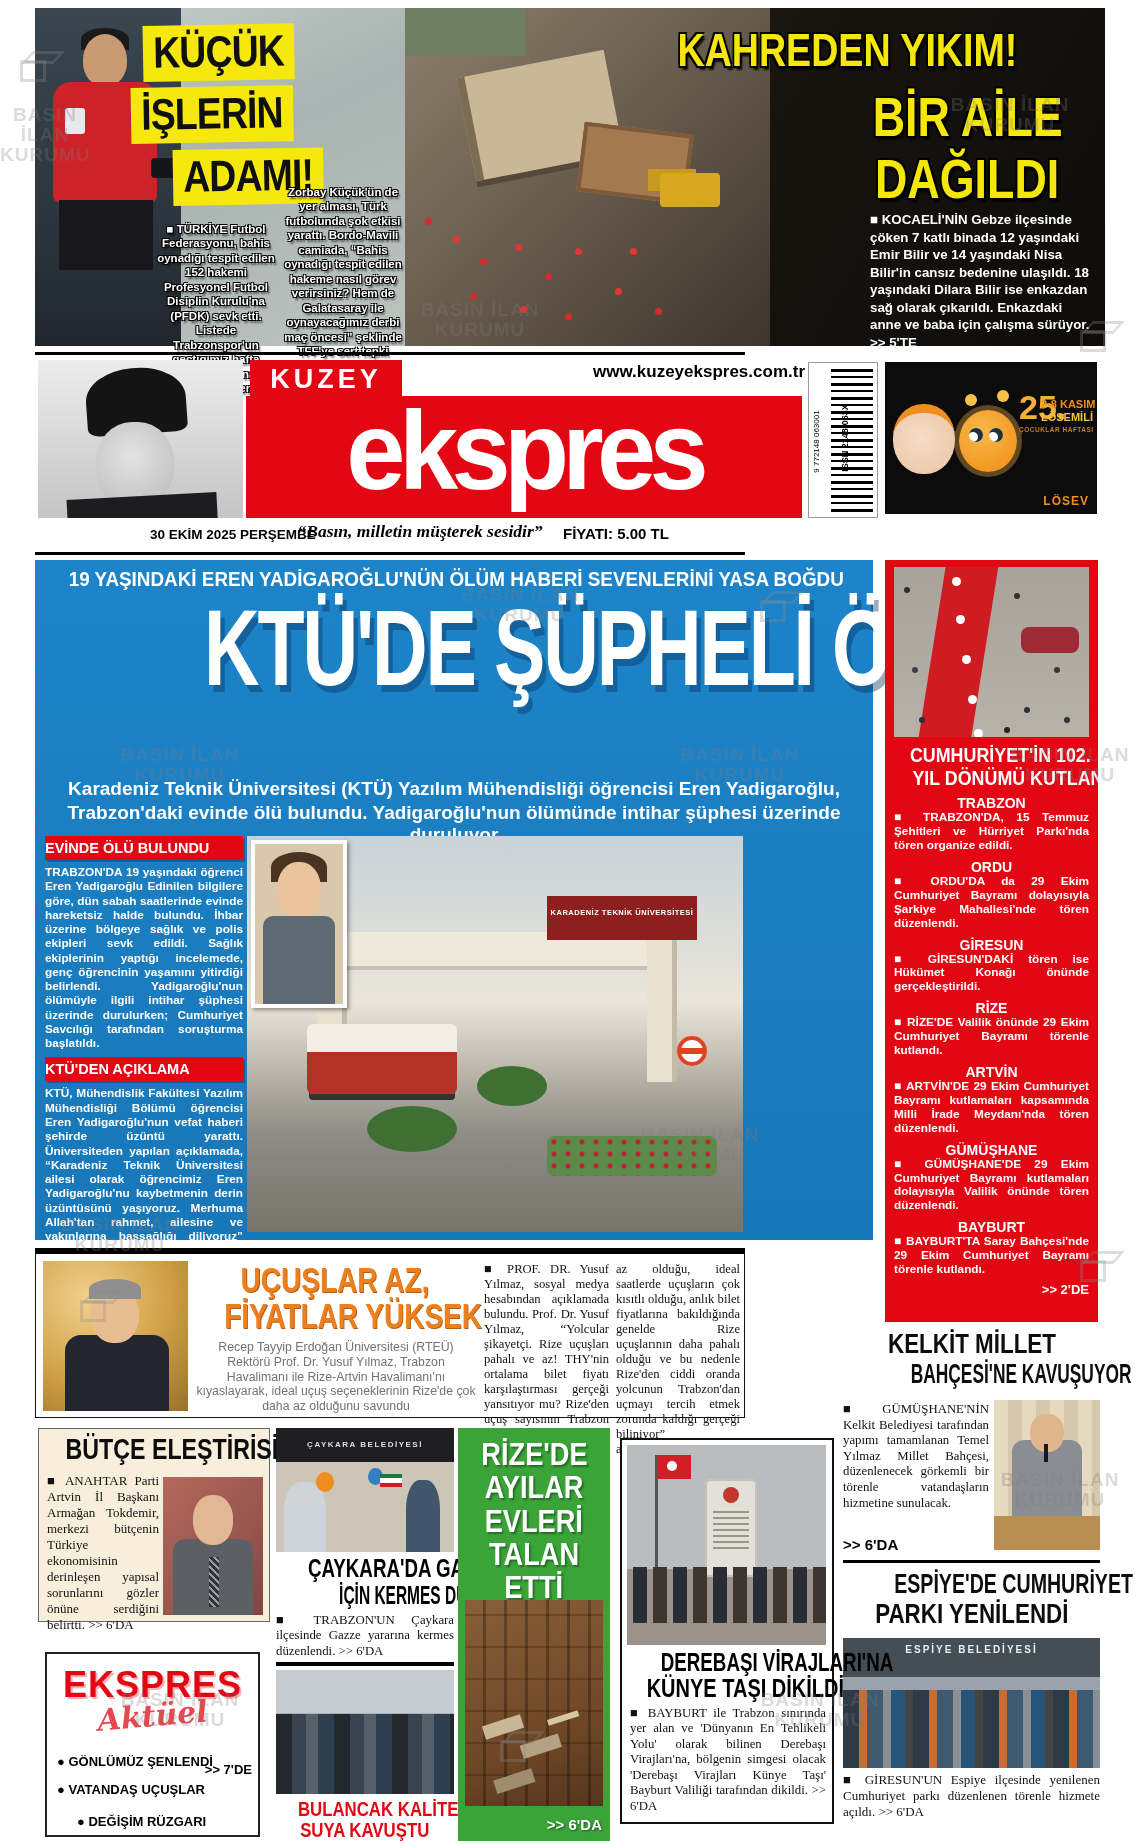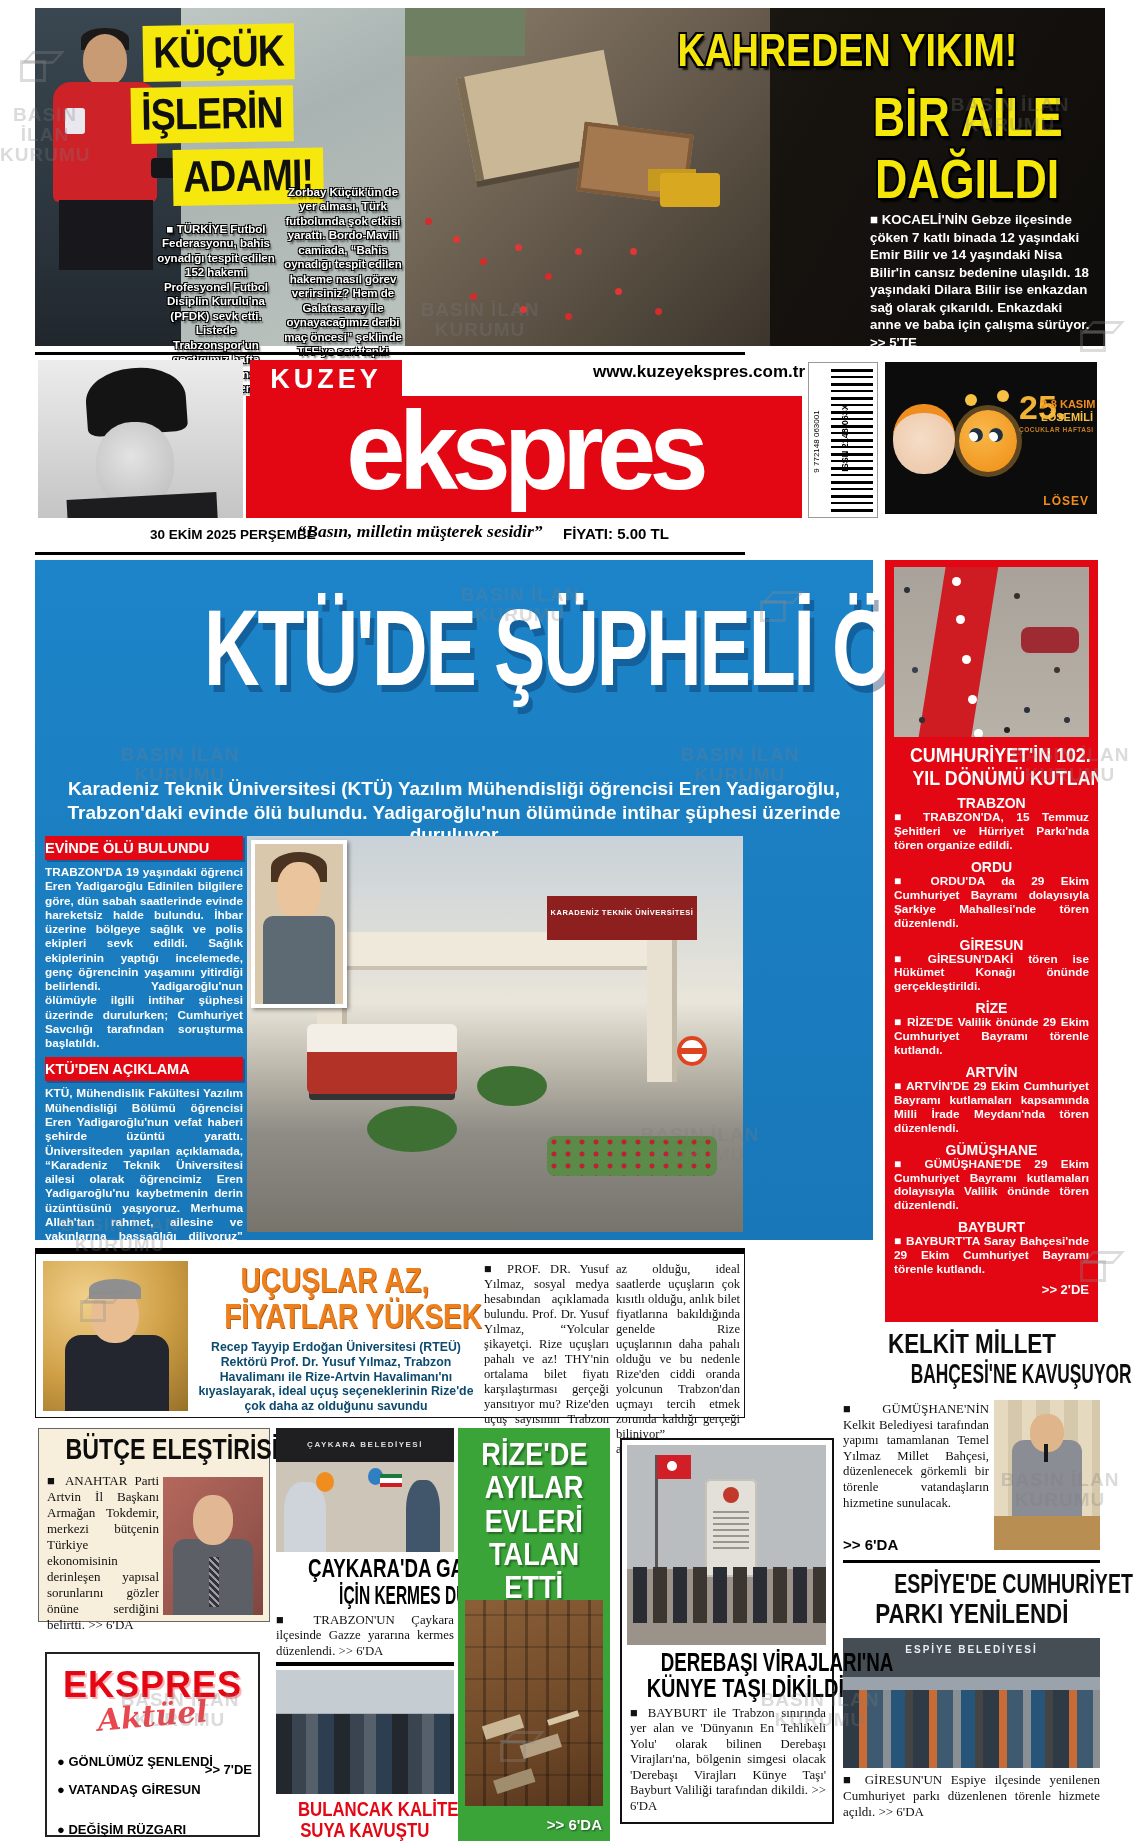--- a/index.html
+++ b/index.html
@@ -117,21 +117,21 @@
   #sidebar-ref { color:#fff; font-weight:bold; font-size:13px; text-align:right; margin-top:5px;}
 
   
   #flights-box { left:35px; top:1248px; width:710px; height:170px; background:#fff; border:1.5px solid #111; border-top:6px solid #000; }
   #rector-photo { left:7px; top:7px; width:145px; height:150px; background:radial-gradient(circle at 30% 25%,#f1d08c,#cf9f45 55%,#96702a); overflow:hidden;}
   .r-suit { position:absolute; left:22px; top:74px; width:104px; height:80px; background:#23262e; border-radius:16px 16px 0 0;}
   .r-face { position:absolute; left:48px; top:26px; width:48px; height:56px; border-radius:46%; background:#e8bd92;}
   .r-hair { position:absolute; left:46px; top:18px; width:52px; height:20px; border-radius:50% 50% 0 0; background:#8f8f8f;}
   #flights-h1 { left:156px; top:8px; width:286px; font-size:35px; font-weight:bold; color:#ee7f1d; text-align:center; line-height:1; text-shadow:1px 1px 0 #b55c10;}
   #flights-h2 { left:156px; top:44px; width:286px; font-size:35px; font-weight:bold; color:#ee7f1d; text-align:center; line-height:1; text-shadow:1px 1px 0 #b55c10;}
-  #flights-deck { left:160px; top:86px; width:280px; font-size:12.3px; font-weight:bold; line-height:1.2; text-align:center; color:#0c4a6e;}
+  #flights-deck { left:160px; top:86px; width:280px; font-size:12.3px; font-weight:normal; line-height:1.2; text-align:center; color:#737373;}
   #flights-col1 { left:448px; top:8px; width:125px; font-size:12.6px; line-height:1.19; }
   #flights-col2 { left:580px; top:8px; width:124px; font-size:12.6px; line-height:1.19; }
 
   
   .blackhead { position:absolute; width:257px; text-align:center; font-weight:bold; font-size:28px; line-height:1; color:#0d0d0d; }
   #kelkit-body { left:843px; top:1402px; width:146px; font-size:12.8px; line-height:1.22; }
   #kelkit-ref { left:843px; top:1536px; font-size:15px; font-weight:bold; }
   #kelkit-photo { left:994px; top:1400px; width:106px; height:150px; background:repeating-linear-gradient(90deg,#e5d9bf 0 14px,#d6c9ab 14px 28px); overflow:hidden;}
   .k-man { position:absolute; left:18px; top:40px; width:70px; height:80px; background:#8a8d94; border-radius:12px 12px 0 0;}
   .k-face { position:absolute; left:36px; top:14px; width:34px; height:38px; border-radius:46%; background:#dfb58c;}
@@ -267,20 +267,21 @@
     <div id="ad-brand">LÖSEV</div>
   </div>
   <div id="dateline" class="abs">
     <div id="date">30 EKİM 2025 PERŞEMBE</div>
     <div id="motto">“Basın, milletin müşterek sesidir”</div>
     <div id="price">FİYATI: 5.00 TL</div>
   </div>
   <div class="rule abs" style="left:35px; top:552px; width:710px; height:3px;"></div>
 
   <div id="main-blue" class="abs">
+    <div id="kicker" class="abs ctr"><span class="cx92">19 YAŞINDAKİ EREN YADİGAROĞLU'NÜN ÖLÜM HABERİ SEVENLERİNİ YASA BOĞDU</span></div>
     <div id="main-headline" class="abs ctr"><span>KTÜ'DE ŞÜPHELİ ÖLÜM!</span></div>
     <div class="deck abs" style="top:218px;">Karadeniz Teknik Üniversitesi (KTÜ) Yazılım Mühendisliği öğrencisi Eren Yadigaroğlu,</div>
     <div class="deck abs" style="top:242px;">Trabzon'daki evinde ölü bulundu. Yadigaroğlu'nun ölümünde intihar şüphesi üzerinde duruluyor</div>
     <div id="main-leftcol" class="abs">
       <div class="redlabel">EVİNDE ÖLÜ BULUNDU</div>
       <div class="bluebody">TRABZON'DA 19 yaşındaki öğrenci Eren Yadigaroğlu Edinilen bilgilere göre, dün sabah saatlerinde evinde hareketsiz halde bulundu. İhbar üzerine bölgeye sağlık ve polis ekipleri sevk edildi. Sağlık ekiplerinin yaptığı incelemede, genç öğrencinin yaşamını yitirdiği belirlendi. Yadigaroğlu'nun ölümüyle ilgili intihar şüphesi üzerinde durulurken; Cumhuriyet Savcılığı tarafından soruşturma başlatıldı.</div>
       <div class="redlabel">KTÜ'DEN AÇIKLAMA</div>
       <div class="bluebody">KTÜ, Mühendislik Fakültesi Yazılım Mühendisliği Bölümü öğrencisi Eren Yadigaroğlu'nun vefat haberi şehirde üzüntü yarattı. Üniversiteden yapılan açıklamada, “Karadeniz Teknik Üniversitesi ailesi olarak öğrencimiz Eren Yadigaroğlu'nu kaybetmenin derin üzüntüsünü yaşıyoruz. Merhuma Allah'tan rahmet, ailesine ve yakınlarına başsağlığı diliyoruz” ifadeleri yer aldı. &gt;&gt; 3'TE</div>
     </div>
     <div id="photo-area" class="abs">
@@ -367,22 +368,22 @@
       <div class="b-suit"></div>
       <div class="b-face"></div>
       <div class="b-tie"></div>
     </div>
   </div>
 
   <div id="aktuel-box" class="abs">
     <div id="aktuel-brand">EKSPRES</div>
     <div id="aktuel-script">Aktüel</div>
     <div class="ak-item" style="top:100px;">● GÖNLÜMÜZ ŞENLENDİ</div>
-    <div class="ak-item" style="top:128px;">● VATANDAŞ GİRESUN</div>
-    <div class="ak-item" style="top:168px;">● DEĞİŞİM RÜZGARI</div>
+    <div class="ak-item" style="top:128px;">● VATANDAŞ UÇUŞLAR</div>
+    <div class="ak-item" style="top:160px;margin-left:20px;">● DEĞİŞİM RÜZGARI</div>
     <div id="aktuel-ref">&gt;&gt; 7'DE</div>
   </div>
 
   <div id="caykara-photo" class="abs">
     <div class="t-top">ÇAYKARA BELEDİYESİ</div>
     <div class="t-fig1"></div>
     <div class="t-fig2"></div>
     <div class="t-balloon1"></div>
     <div class="t-balloon2"></div>
     <div class="t-flag"></div>

